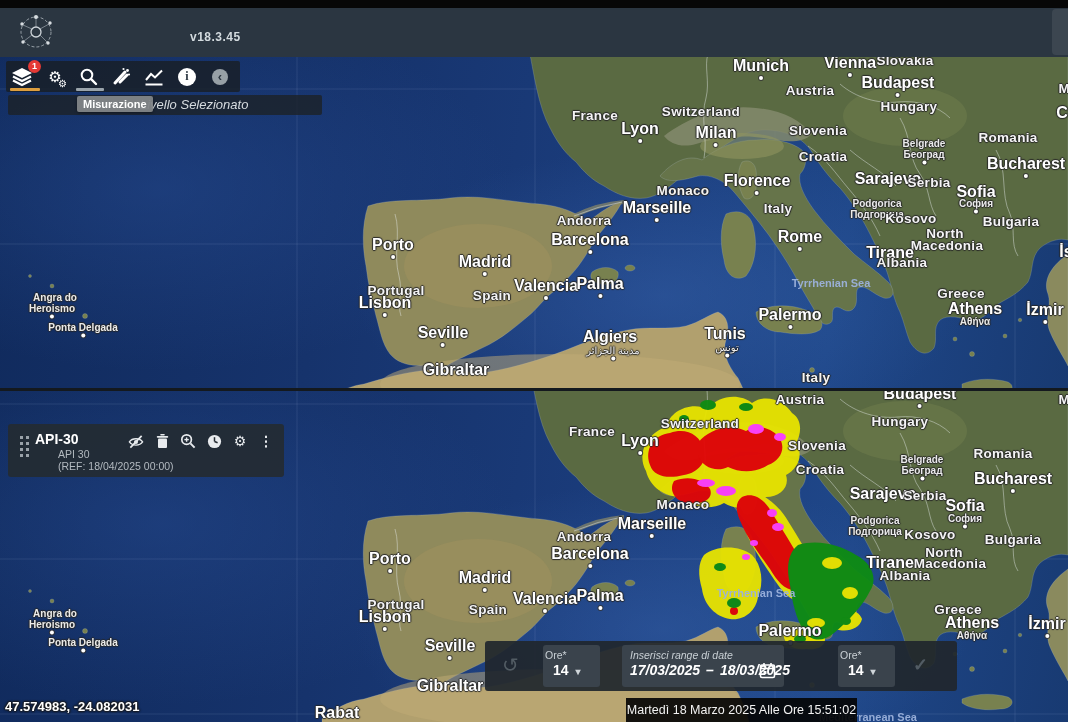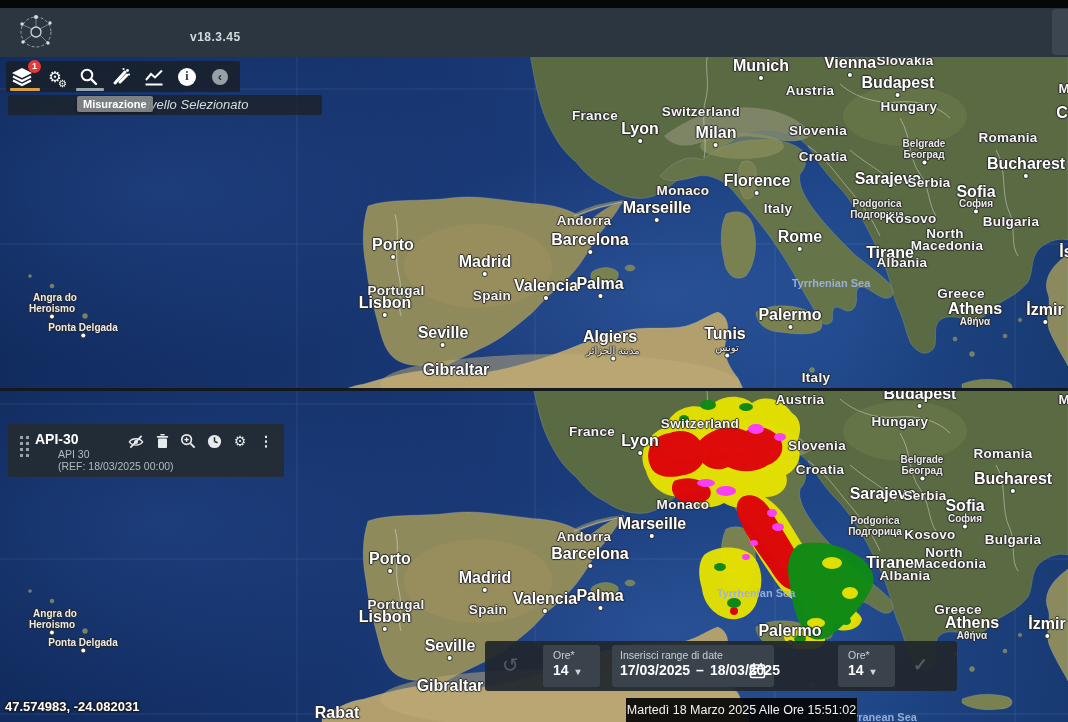--- a/index.html
+++ b/index.html
@@ -87,23 +87,23 @@
     color:#e8ebee; cursor:pointer; font-size:14px; }
 
   
   #time-control { position:absolute; left:485px; top:641px; width:472px; height:50px; z-index:20;
     background:rgba(32,39,45,.93); border-radius:3px; display:flex; align-items:center; }
   .tc-dim { color:#525c64; }
   #history-btn { position:absolute; left:17px; top:12px; font-size:20px; cursor:pointer; }
   .tc-box { position:absolute; top:4px; height:42px; background:#3a434c; border-radius:3px;
     color:#fff; cursor:pointer; }
   #tc-hours-start { left:58px; width:57px; }
-  #tc-range { left:127px; width:162px; }
+  #tc-range { left:137px; width:162px;font-style:italic; }
   #tc-hours-end { left:353px; width:57px; }
-  .tc-label { font-size:10.5px; color:#c9d0d5; padding:4px 0 0 10px; }
+  .tc-label { font-size:10.5px; color:#c9d0d5; padding:4px 0 0 2px; }
   .tc-value { font-size:14px; font-weight:700; padding:1px 0 0 10px; }
   .tc-caret { font-size:10px; color:#cfd5d9; margin-left:7px; }
   #tc-range .tc-label { padding-left:8px; }
   #tc-dates { display:flex; align-items:center; font-size:14px; font-weight:700;
     padding:1px 0 0 8px; gap:6px; }
   #cal-icon { position:absolute; right:8px; top:17px; cursor:pointer; }
   #check-btn { position:absolute; left:428px; top:13px; font-size:18px; font-weight:700; cursor:pointer; }
 
   
   #coords { position:absolute; left:5px; top:699px; z-index:25; font-size:13px; font-weight:700;
@@ -504,21 +504,21 @@
         <i></i>
         <i></i>
         <i></i>
         <i></i>
         <i></i>
         <i></i>
     </div>
     <div id="panel-title">API-30</div>
     <div id="panel-sub">
       <div>API 30</div>
-      <div>(REF: 18/03/2025 00:00)</div>
+      <div>(REF: 18/04/2025 00:00)</div>
     </div>
     <div id="panel-icons">
       <span class="p-icon">
         <svg width="17" height="15" viewBox="0 0 17 15">
           <path d="M1.5 8 C4.5 3.5 12.5 3.5 15.5 8 C12.5 12.5 4.5 12.5 1.5 8 Z" fill="none" stroke="#e8ebee" stroke-width="1.5"></path>
           <circle cx="8.5" cy="8" r="2.2" fill="#e8ebee"></circle>
           <line x1="2.5" y1="14" x2="14.5" y2="1.5" stroke="#e8ebee" stroke-width="1.8"></line>
         </svg>
       </span>
       <span class="p-icon">

